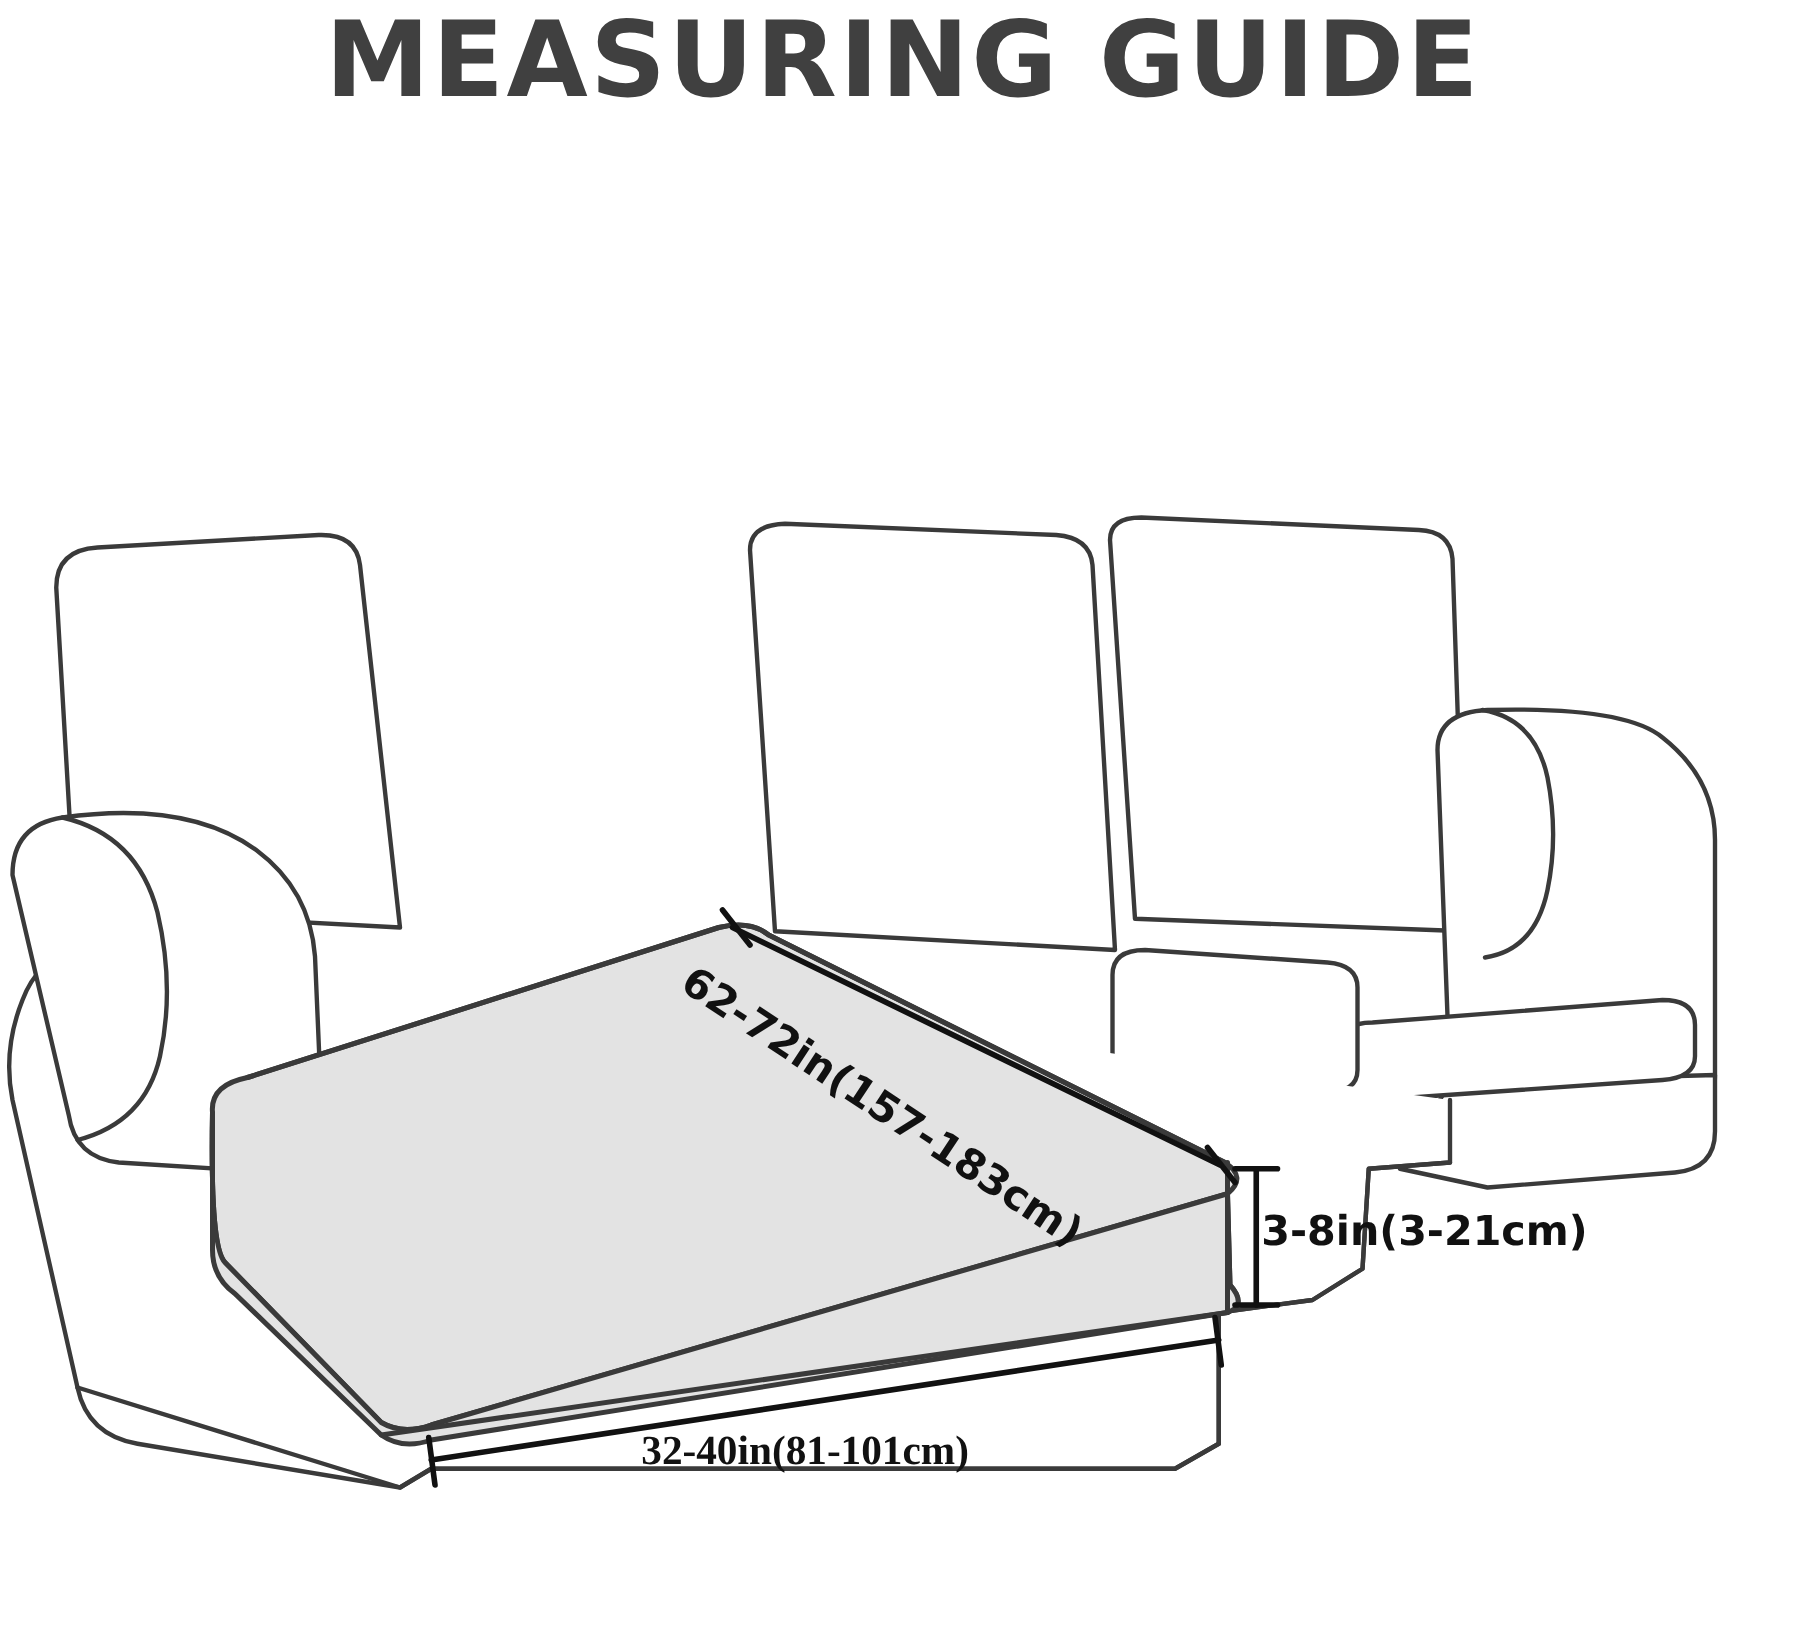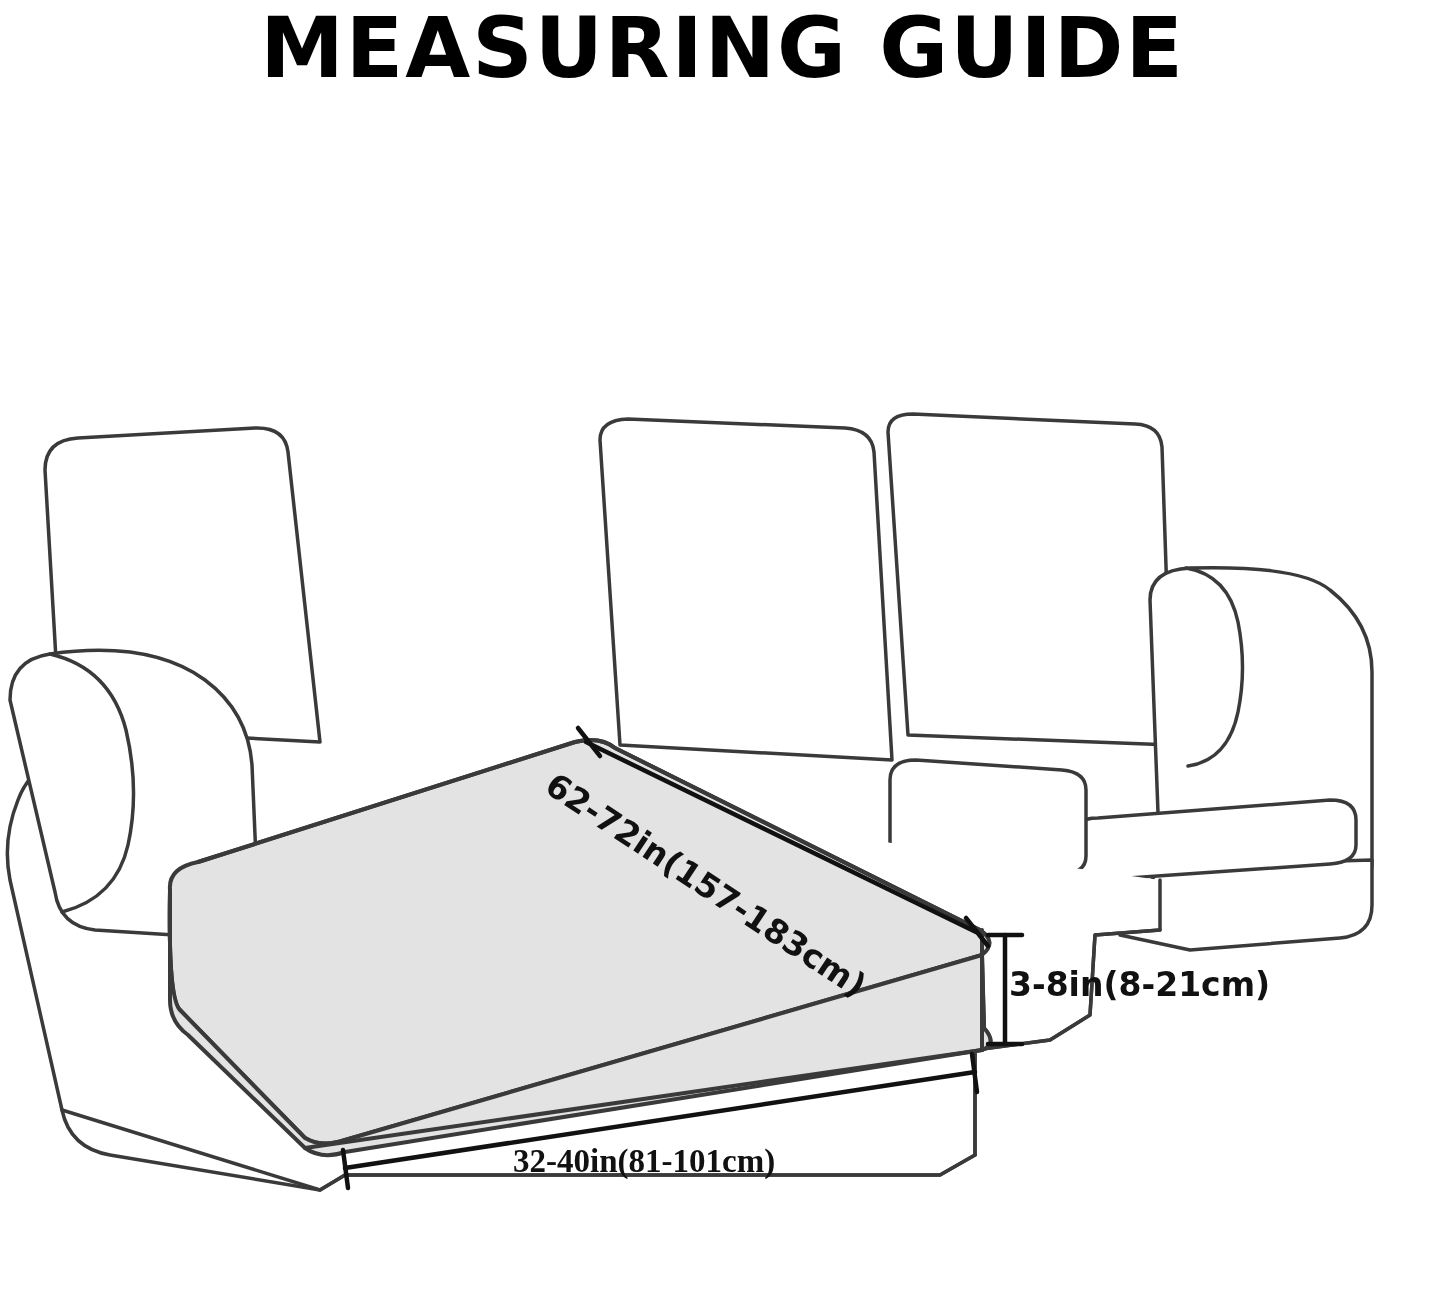--- a/index.html
+++ b/index.html
@@ -23,21 +23,21 @@
   #title {
     position: absolute;
     left: 0;
     top: 0;
     width: 1445px;
     text-align: center;
     font-family: "DejaVu Sans", sans-serif;
     font-weight: bold;
     font-size: 84px;
     letter-spacing: 2px;
-    color: #000000;
+    color: #404040;
     line-height: 1.0;
     padding-top: 6px;
     white-space: nowrap;
   }
   #diagram {
     position: absolute;
     left: 0;
     top: 0;
     width: 1445px;
     height: 1300px;
@@ -125,17 +125,17 @@
       <line x1="988" y1="1044" x2="1022" y2="1044"></line>
 
       <line x1="345" y1="1168" x2="975" y2="1072"></line>
       <line x1="343" y1="1150" x2="348" y2="1188"></line>
       <line x1="972" y1="1054" x2="977" y2="1092"></line>
     </g>
   </svg>
 
   <div class="dim-label" id="label-depth">62-72in(157-183cm)</div>
 
-  <div class="dim-label" id="label-height">3-8in(8-21cm)</div>
+  <div class="dim-label" id="label-height">3-8in(3-21cm)</div>
 
   <div class="dim-label" id="label-width">32-40in(81-101cm)</div>
 
 </div>
 
 </body></html>

